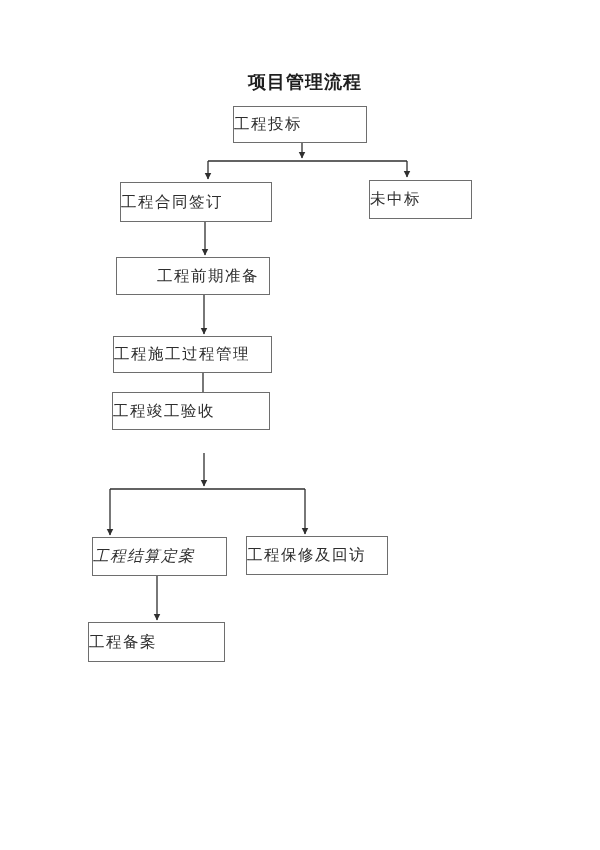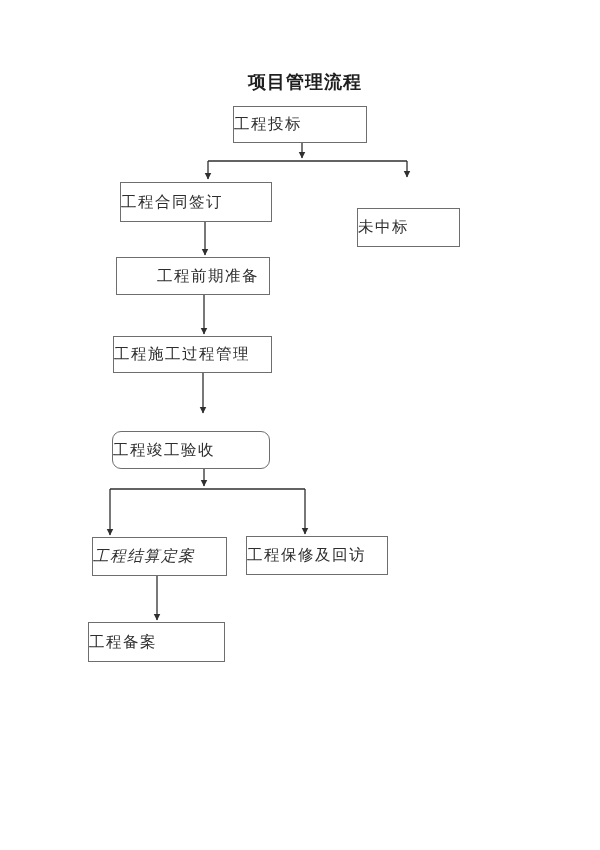--- a/index.html
+++ b/index.html
@@ -45,24 +45,24 @@
     display: flex;
     align-items: center;
     justify-content: flex-start;
     font-size: 15.5px;
     letter-spacing: 1.5px;
     color: #2e2e2e;
     white-space: nowrap;
   }
   #n-bid          { left: 233px; top: 106px; width: 134px; height: 37px; }
   #n-contract     { left: 120px; top: 182px; width: 152px; height: 40px; }
-  #n-notwin       { left: 357px; top: 180px; width: 103px; height: 39px; margin-top: 28px; }
+  #n-notwin       { left: 369px; top: 180px; width: 103px; height: 39px; }
   #n-prep         { left: 116px; top: 257px; width: 154px; height: 38px; padding-left: 40px; }
   #n-construction { left: 113px; top: 336px; width: 159px; height: 37px; }
-  #n-acceptance   { left: 112px; top: 431px; width: 158px; height: 38px; border-radius: 9px; }
+  #n-acceptance   { left: 112px; top: 392px; width: 158px; height: 38px; }
   #n-settlement   { left:  92px; top: 537px; width: 135px; height: 39px; font-style: italic; }
   #n-warranty     { left: 246px; top: 536px; width: 142px; height: 39px; }
   #n-filing       { left:  88px; top: 622px; width: 137px; height: 40px; }
 </style>
 </head>
 <body>
 
 <div class="page">
 
   <h1 class="title">项目管理流程</h1>

